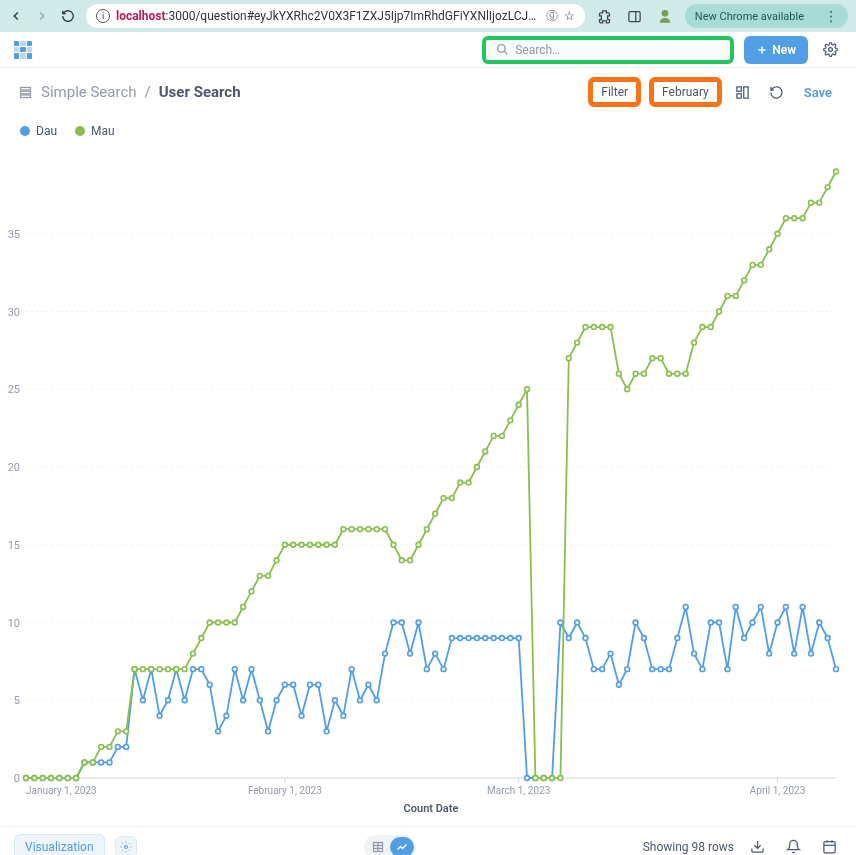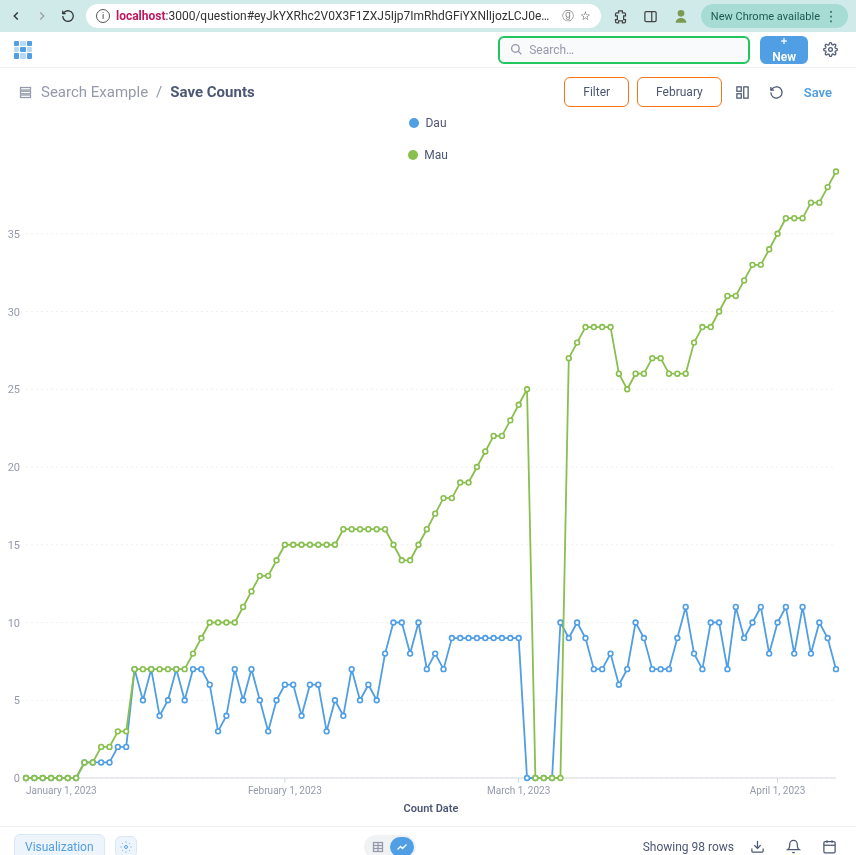--- a/index.html
+++ b/index.html
@@ -7,43 +7,43 @@
   
   
   .browser-bar { height: 32px; background: #d0eaea; display: flex; align-items: center; padding: 0 8px; gap: 10px; }
   .nav-btn { width: 16px; height: 16px; display: flex; align-items: center; justify-content: center; color: #333; cursor: default; }
   .nav-btn.disabled { color: #a0a0a0; }
   .addr-bar { flex: 1; height: 24px; background: #fff; border-radius: 12px; display: flex; align-items: center; padding: 0 10px; gap: 6px; font-size: 12px; color: #333; overflow: hidden; white-space: nowrap; }
   .addr-icon { width: 14px; height: 14px; border-radius: 50%; border: 1px solid #555; display: flex; align-items: center; justify-content: center; font-size: 9px; }
   .addr-text { flex: 1; overflow: hidden; text-overflow: ellipsis; }
   .addr-text b { color: #be185d; }
   .chrome-btn { width: 20px; height: 20px; display: flex; align-items: center; justify-content: center; color: #444; }
-  .chrome-pill { height: 24px; background: #a7dcd5; border-radius: 12px; padding: 0 10px; display: flex; align-items: center; font-size: 11px; color: #1a5a52; gap: 4px; }
+  .chrome-pill { height: 24px; background: #a7dcd5; border-radius: 12px; padding: 0 10px; display: flex; align-items: center; font-size: 11px; color: #1a5a52; gap: 20px; }
   
   
   .app-header { height: 36px; border-bottom: 1px solid #eef0f2; display: flex; align-items: center; padding: 0 14px; gap: 10px; }
   .logo { width: 18px; height: 18px; display: grid; grid-template: repeat(3,1fr)/repeat(3,1fr); gap: 1px; }
   .logo span { background: #509ee3; border-radius: 1px; }
   .logo span:nth-child(2),.logo span:nth-child(4),.logo span:nth-child(6),.logo span:nth-child(8){ opacity:.4;}
   .spacer { flex: 1; }
-  .search-box { width: 252px; height: 28px; background: #f9fafb; border: 2px solid #22c55e; border-radius: 6px; display: flex; align-items: center; padding: 0 10px; gap: 6px; color: #949aab; font-size: 12px;}
-  .btn-primary { height: 28px; background: #509ee3; color: #fff; border-radius: 6px; padding: 0 12px; display: flex; align-items: center; gap: 4px; font-size: 12px; font-weight: 600; flex-direction: column;}
+  .search-box { width: 252px; height: 28px; background: #f9fafb; border: 4px solid #22c55e; border-radius: 6px; display: flex; align-items: center; padding: 0 10px; gap: 6px; color: #949aab; font-size: 12px;}
+  .btn-primary { height: 28px; background: #509ee3; color: #fff; border-radius: 6px; padding: 0 12px; display: flex; align-items: center; gap: 4px; font-size: 12px; font-weight: 600;}
   .gear-btn { width: 24px; height: 24px; display: flex; align-items: center; justify-content: center; color: #4c5773;}
   
   
   .toolbar { height: 48px; display: flex; align-items: center; padding: 0 18px; gap: 8px; }
   .crumb { display: flex; align-items: center; gap: 8px; font-size: 15px; }
   .crumb .dim { color: #949aab; }
   .crumb .title { color: #4c5773; font-weight: 700; }
-  .pill-btn { height: 30px; border: 1px solid #f97316; border-radius: 6px; padding: 0 18px; display: flex; align-items: center; font-size: 12px; color: #4c5773; background: #fff;}
+  .pill-btn { height: 30px; border: 5px solid #f97316; border-radius: 6px; padding: 0 8px; display: flex; align-items: center; font-size: 12px; color: #4c5773; background: #fff;}
   .icon-btn { width: 26px; height: 26px; display:flex;align-items:center;justify-content:center;color:#4c5773;}
   .link-save { color:#509ee3; font-size:13px; font-weight:600; padding: 0 6px; text-align: center;}
   
   
-  .legend { height: 30px; display: flex; align-items: center; padding: 0 20px; gap: 18px; font-size: 12px; flex-direction: column;}
+  .legend { height: 30px; display: flex; align-items: center; padding: 0 20px; gap: 18px; font-size: 12px;}
   .legend-item { display:flex; align-items:center; gap:6px; color:#4c5773;}
   .swatch { width:10px;height:10px;border-radius:50%; }
   
   
   .chart-wrap { position: relative; width: 856px; height: 680px; }
   
   
   .footer { height: 40px; border-top:1px solid #eef0f2; display:flex;align-items:center; padding:0 14px; gap:10px;}
   .viz-btn { height:26px; background:#eef4fb; border:1px solid #d9e8f6; border-radius:6px; padding:0 10px; display:flex;align-items:center; gap:6px; color:#509ee3; font-size:12px;}
   .viz-gear { width:22px;height:22px;background:#eef4fb;border:1px solid #d9e8f6;border-radius:6px;display:flex;align-items:center;justify-content:center;color:#509ee3;}
@@ -138,23 +138,23 @@
     </div>
 </div>
 
 <div class="toolbar">
   <svg width="15" height="15" viewBox="0 0 24 24" fill="none" stroke="#949aab" stroke-width="2">
       <rect x="4" y="4" width="16" height="4"></rect>
       <rect x="4" y="10" width="16" height="4"></rect>
       <rect x="4" y="16" width="16" height="4"></rect>
     </svg>
   <div class="crumb">
-    <span class="dim">Search Example</span>
+    <span class="dim">Simple Search</span>
     <span class="dim">/</span>
-    <span class="title">Save Counts</span>
+    <span class="title">User Search</span>
   </div>
   <div class="spacer"></div>
   <div class="pill-btn">Filter</div>
   <div class="pill-btn">February</div>
   <div class="icon-btn">
       <svg width="15" height="15" viewBox="0 0 24 24" fill="none" stroke="currentColor" stroke-width="2">
         <rect x="3" y="3" width="7" height="7"></rect>
         <rect x="14" y="3" width="7" height="18"></rect>
         <rect x="3" y="14" width="7" height="7"></rect>
       </svg>

